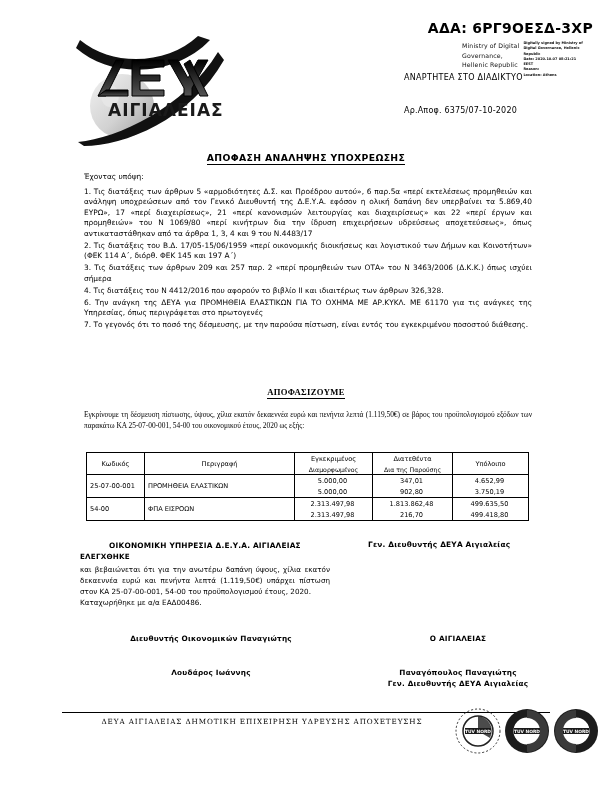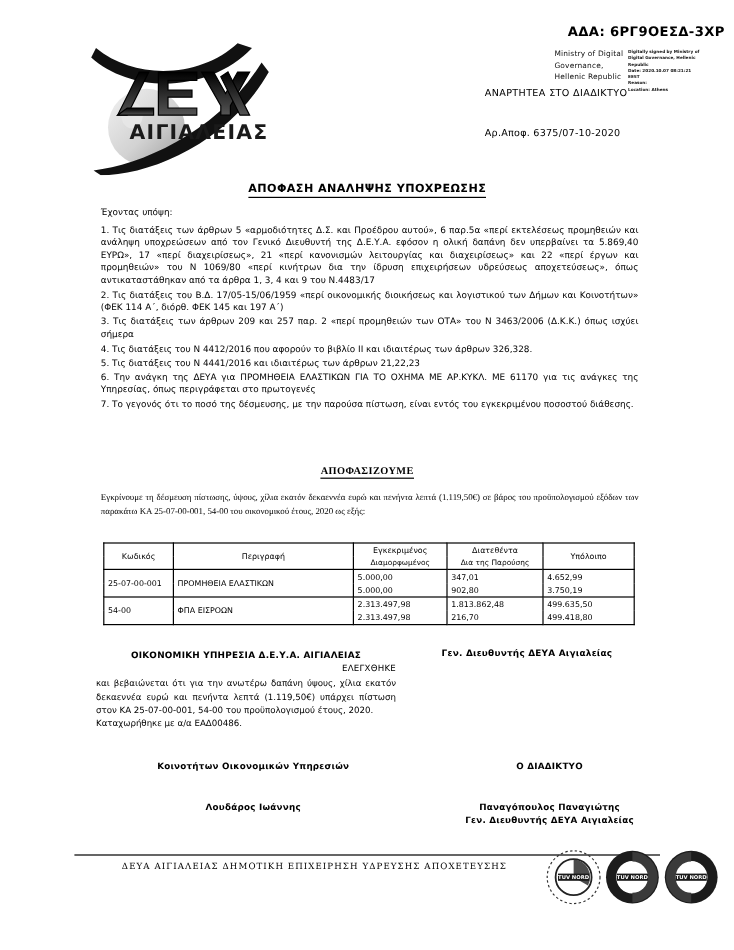--- a/index.html
+++ b/index.html
@@ -20,22 +20,22 @@
     position: absolute;
     inset: 0;
     width: 612px;
     height: 792px;
   }
 
   
   .ada-line {
     position: absolute;
     top: 20px;
-    right: 8px;
-    font-size: 11px;
+    right: 19px;
+    font-size: 14px;
     font-weight: bold;
     letter-spacing: .3px;
     white-space: nowrap;
   }
 
   
   .logo-box {
     position: absolute;
     left: 72px;
     top: 34px;
@@ -161,21 +161,21 @@
     padding: 1.5px 3px;
     vertical-align: middle;
     font-weight: normal;
   }
   table.budget th { text-align: center; }
   .col-code   { width: 58px; }
   .col-desc   { width: 150px; }
   .col-appr   { width: 78px; }
   .col-disp   { width: 80px; }
   .col-bal    { width: 76px; }
-  .num  { text-align: left; padding-right: 5px !important; }
+  .num  { text-align: center; padding-right: 5px !important; }
   .ctr  { text-align: center; }
   .hdr-sub { font-size: 6.2px; }
   .nb { border-bottom: none !important; }
   .nt { border-top: none !important; }
 
   
   .cert-left {
     position: absolute;
     left: 80px;
     top: 540px;
@@ -186,24 +186,25 @@
   }
   .cert-left .ttl {
     font-weight: bold;
     text-align: center;
     font-size: 7.4px;
     letter-spacing: .2px;
     display: block;
     margin-bottom: 1px;
   }
   .cert-left .sub {
-    text-align: right;
+    text-align: left;
     display: block;
     letter-spacing: .2px;
     margin-bottom: 2px;
+    font-weight: bold;
   }
   .cert-right {
     position: absolute;
     left: 368px;
     top: 540px;
     width: 190px;
     font-size: 7.4px;
     font-weight: bold;
     letter-spacing: .2px;
   }
@@ -346,21 +347,20 @@
   <div class="doc-title">
     <span>ΑΠΟΦΑΣΗ ΑΝΑΛΗΨΗΣ ΥΠΟΧΡΕΩΣΗΣ</span>
   </div>
 
   <div class="body-area">
     <p class="echontas">Έχοντας υπόψη:</p>
     <p>1.  Τις διατάξεις των άρθρων 5 «αρμοδιότητες Δ.Σ. και Προέδρου αυτού», 6 παρ.5α «περί εκτελέσεως προμηθειών και ανάληψη υποχρεώσεων από τον Γενικό Διευθυντή της Δ.Ε.Υ.Α. εφόσον η ολική δαπάνη δεν υπερβαίνει τα 5.869,40 ΕΥΡΩ», 17 «περί διαχειρίσεως», 21 «περί κανονισμών λειτουργίας και διαχειρίσεως» και 22 «περί έργων και προμηθειών» του Ν 1069/80 «περί κινήτρων δια την ίδρυση επιχειρήσεων υδρεύσεως αποχετεύσεως», όπως αντικαταστάθηκαν από τα άρθρα 1, 3, 4 και 9 του Ν.4483/17</p>
     <p>2.  Τις διατάξεις του Β.Δ. 17/05-15/06/1959 «περί οικονομικής διοικήσεως και λογιστικού των Δήμων και Κοινοτήτων» (ΦΕΚ 114 Α΄, διόρθ. ΦΕΚ 145 και 197 Α΄)</p>
     <p>3.  Τις διατάξεις των άρθρων 209 και 257 παρ. 2 «περί προμηθειών των ΟΤΑ» του Ν 3463/2006 (Δ.Κ.Κ.) όπως ισχύει σήμερα</p>
     <p>4.  Τις διατάξεις του Ν 4412/2016 που αφορούν το βιβλίο ΙΙ και ιδιαιτέρως των άρθρων 326,328.</p>
-    <p>5.  Τις διατάξεις του Ν 4441/2016 και ιδιαιτέρως των άρθρων 21,22,23</p>
     <p>6.  Την ανάγκη της ΔΕΥΑ για ΠΡΟΜΗΘΕΙΑ ΕΛΑΣΤΙΚΩΝ ΓΙΑ ΤΟ ΟΧΗΜΑ ΜΕ ΑΡ.ΚΥΚΛ. ΜΕ 61170 για τις ανάγκες της Υπηρεσίας, όπως περιγράφεται στο πρωτογενές</p>
     <p>7.  Το γεγονός ότι το ποσό της δέσμευσης, με την παρούσα πίστωση, είναι εντός του εγκεκριμένου ποσοστού διάθεσης.</p>
   </div>
 
   <div class="decide-title">
     <span>ΑΠΟΦΑΣΙΖΟΥΜΕ</span>
   </div>
   <div class="decide-body">Εγκρίνουμε τη δέσμευση πίστωσης, ύψους, χίλια εκατόν δεκαεννέα ευρώ και πενήντα λεπτά (1.119,50€) σε βάρος του προϋπολογισμού εξόδων των παρακάτω ΚΑ 25-07-00-001, 54-00 του οικονομικού έτους, 2020 ως εξής:</div>
 
   <div class="tbl-wrap">
@@ -416,22 +416,22 @@
 
   <div class="cert-left">
     <span class="ttl">ΟΙΚΟΝΟΜΙΚΗ ΥΠΗΡΕΣΙΑ Δ.Ε.Υ.Α. ΑΙΓΙΑΛΕΙΑΣ</span>
     <span class="sub">ΕΛΕΓΧΘΗΚΕ</span>
     <span>και βεβαιώνεται ότι για την ανωτέρω δαπάνη ύψους, χίλια εκατόν δεκαεννέα ευρώ και πενήντα λεπτά (1.119,50€) υπάρχει πίστωση στον ΚΑ 25-07-00-001, 54-00 του προϋπολογισμού έτους, 2020.</span>
     <div>Καταχωρήθηκε με α/α ΕΑΔ00486.</div>
   </div>
 
   <div class="cert-right">Γεν. Διευθυντής ΔΕΥΑ Αιγιαλείας</div>
 
-  <div class="role-left">Κοινοτήτων Οικονομικών Υπηρεσιών</div>
-  <div class="role-right">Ο ΔΙΑΔΙΚΤΥΟ</div>
+  <div class="role-left">Διευθυντής Οικονομικών Παναγιώτης</div>
+  <div class="role-right">Ο ΑΙΓΙΑΛΕΙΑΣ</div>
   <div class="name-left">Λουδάρος Ιωάννης</div>
   <div class="name-right">
     <div>Παναγόπουλος Παναγιώτης</div>
     <div>Γεν. Διευθυντής ΔΕΥΑ Αιγιαλείας</div>
   </div>
 
   <div class="footer-rule"></div>
   <div class="footer">
     <div class="f1">ΔΕΥΑ ΑΙΓΙΑΛΕΙΑΣ   ΔΗΜΟΤΙΚΗ ΕΠΙΧΕΙΡΗΣΗ ΥΔΡΕΥΣΗΣ ΑΠΟΧΕΤΕΥΣΗΣ</div>
   </div>

